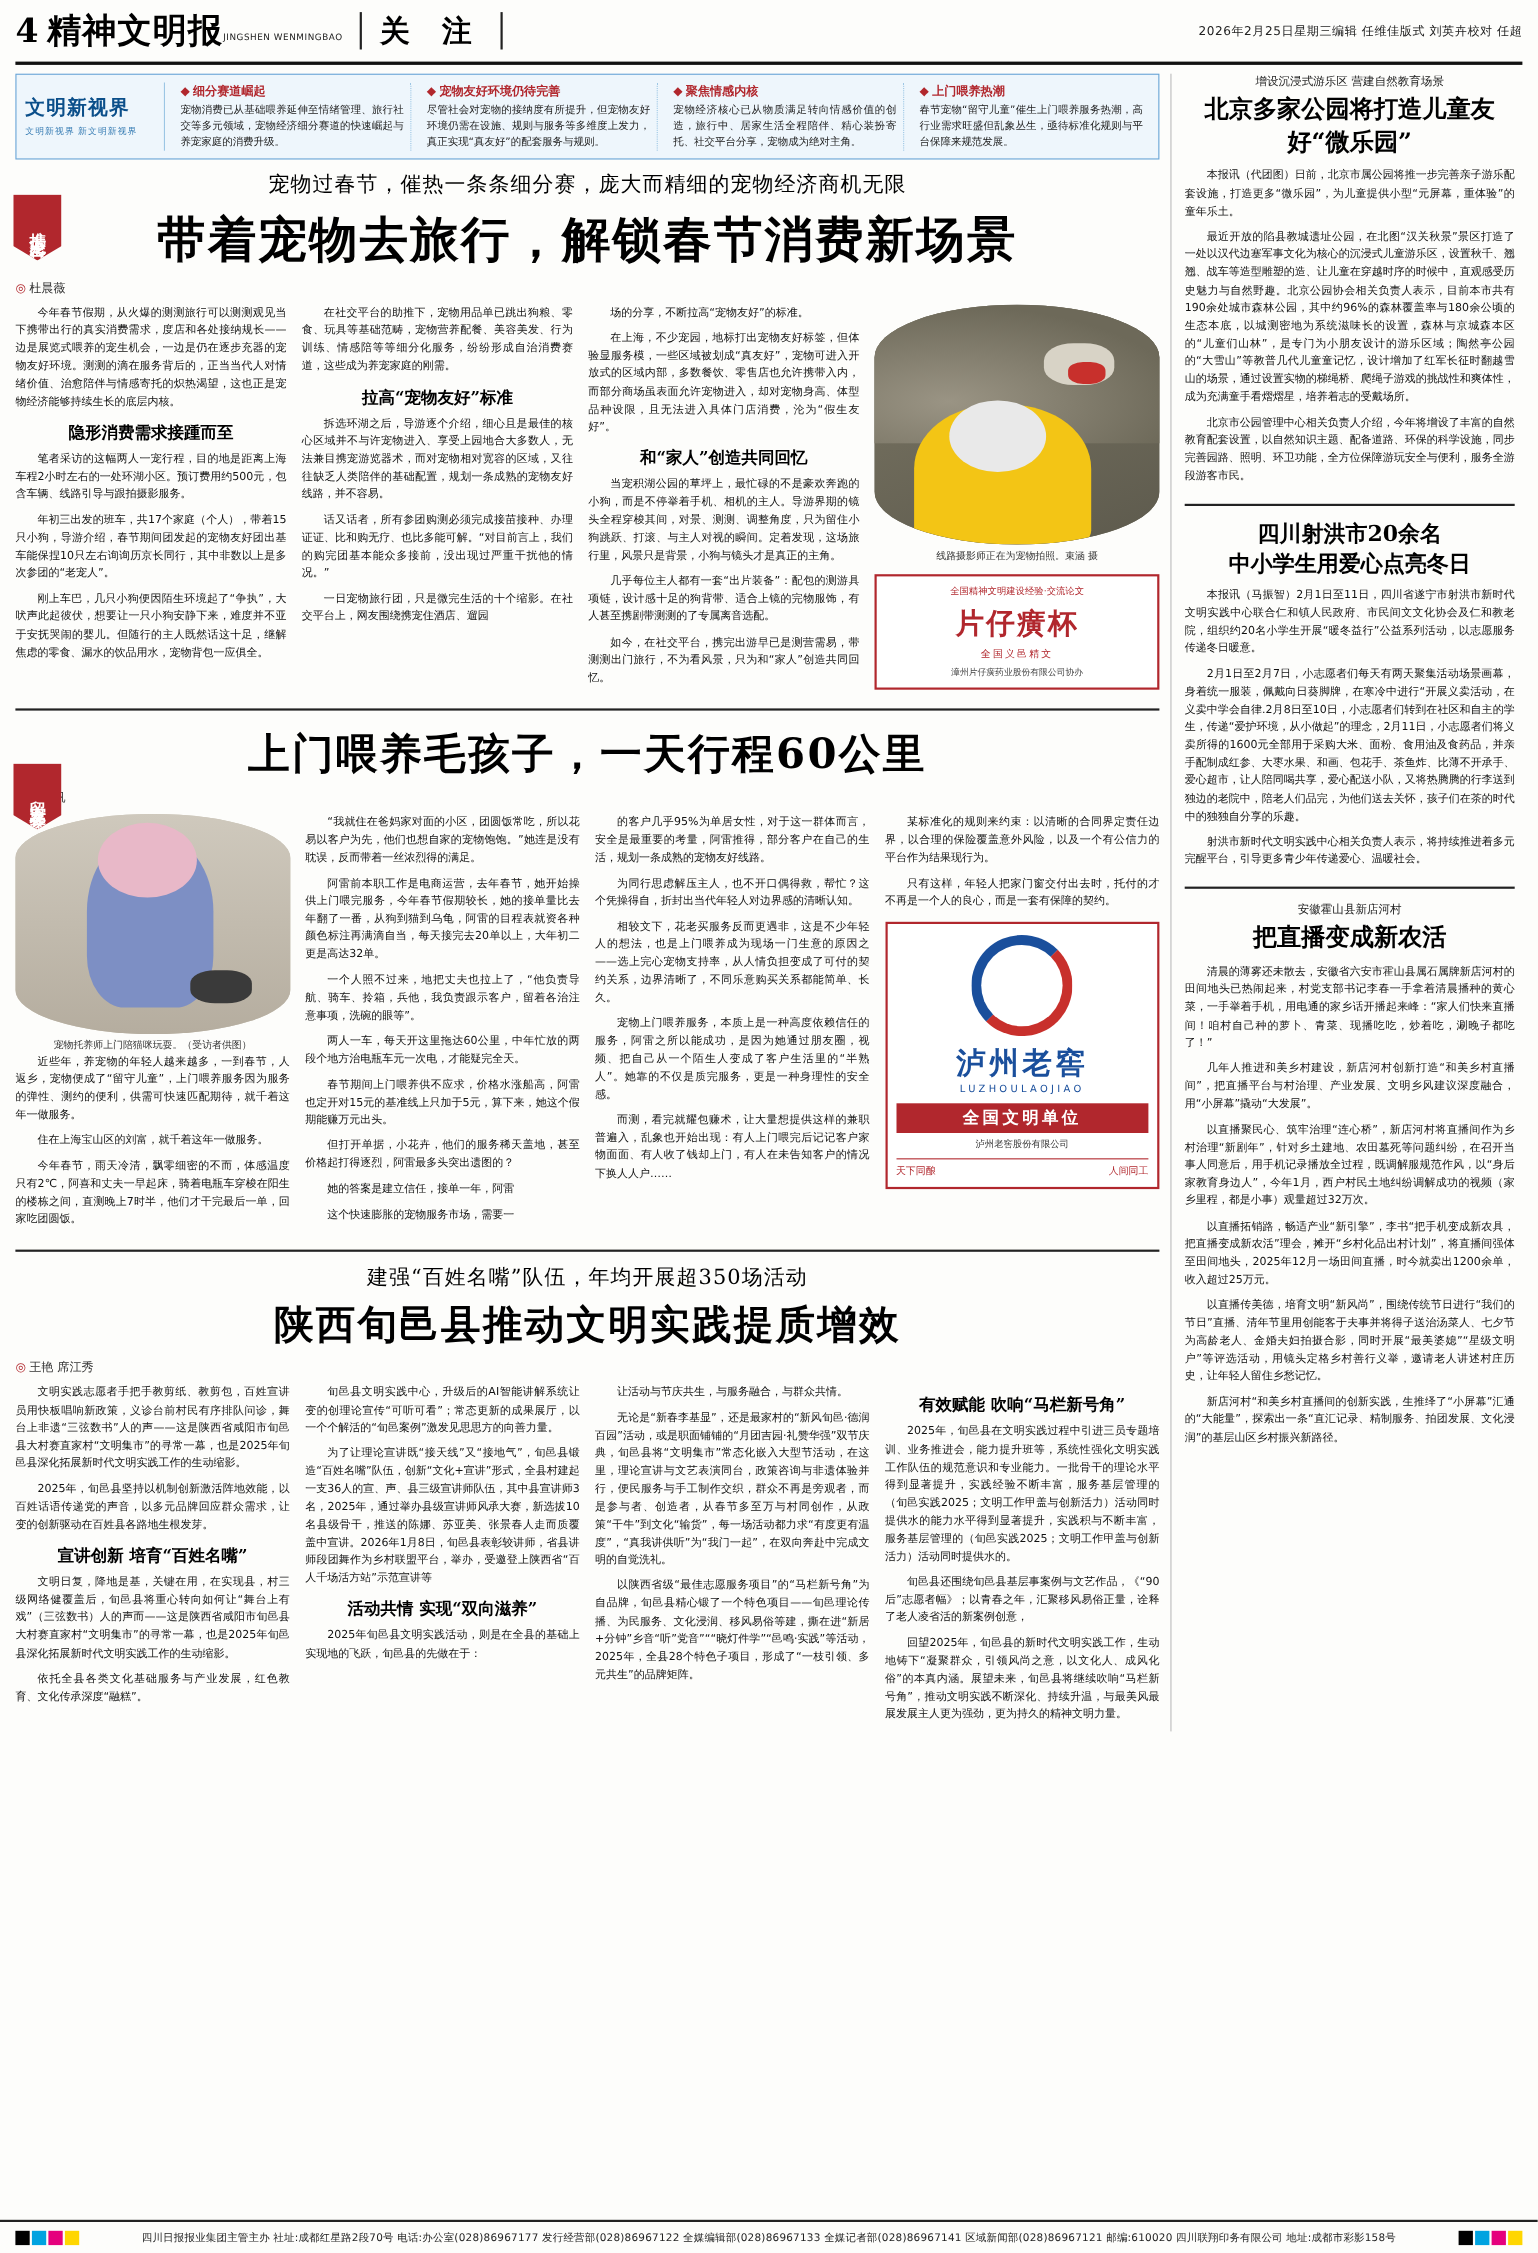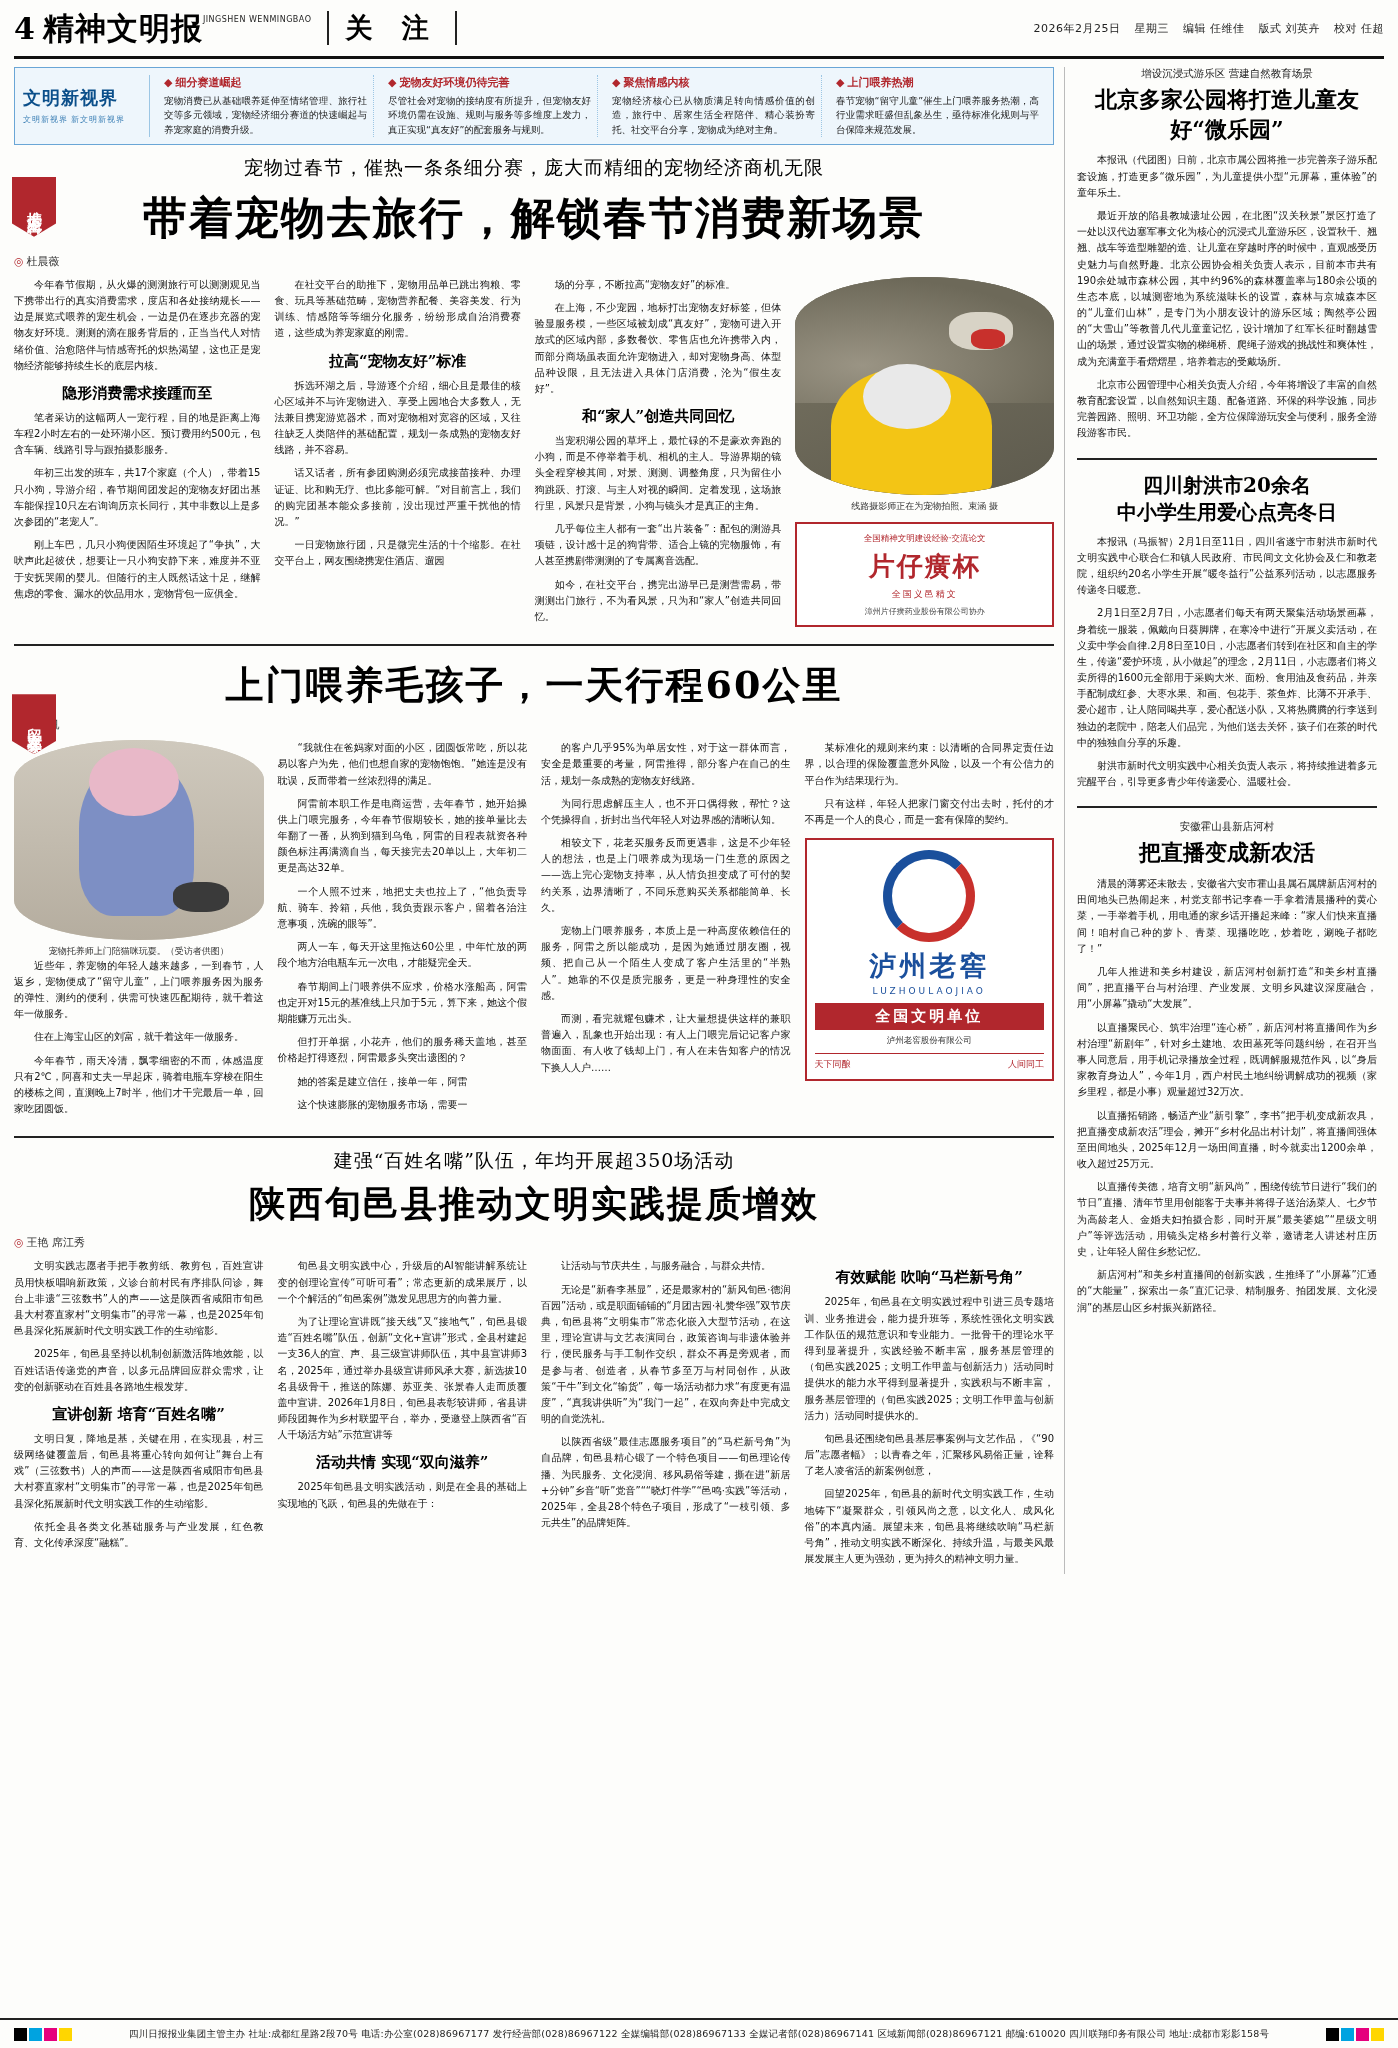--- a/index.html
+++ b/index.html
@@ -11,24 +11,24 @@
     overflow:hidden;
     position:relative;
   }
   .page{position:relative;width:1398px;height:2048px;box-sizing:border-box;padding:0 14px;}
 
   
   .masthead{display:flex;align-items:center;height:56px;border-bottom:3px solid #111;position:relative;}
   .page-num{font-family:"DejaVu Serif","Liberation Serif",serif;font-size:30px;font-weight:bold;margin-right:8px;}
   .logo-block{display:flex;flex-direction:row;justify-content:center;}
   .logo-cn{font-family:"DejaVu Serif","Liberation Serif",serif;font-size:31px;font-weight:bold;letter-spacing:1px;line-height:1;}
-  .logo-py{font-size:8px;letter-spacing:.5px;color:#222;margin-top:2px;}
+  .logo-py{font-size:8px;letter-spacing:.5px;color:#222;margin-top:16px;}
   .vbar{width:2px;height:34px;background:#222;margin:0 16px;}
   .section-name{font-family:"DejaVu Serif","Liberation Serif",serif;font-size:27px;font-weight:bold;letter-spacing:10px;}
-  .masthead-right{margin-left:auto;font-size:11px;color:#222;letter-spacing:.5px;display:flex;gap:14px;align-items:center;}
+  .masthead-right{margin-left:auto;font-size:11px;color:#222;letter-spacing:.5px;display:flex;align-items:center;}
 
   
   .body-wrap{display:flex;gap:10px;margin-top:8px;}
   .left-zone{width:1040px;}
   .right-zone{width:300px;border-left:1px solid #bbb;padding-left:12px;}
 
   
   .tipstrip{display:flex;border:1px solid #6aa6d6;background:#eef6fc;padding:7px 8px;gap:8px;}
   .tip-brand{width:120px;border-right:1px solid #9cc6e4;padding-right:6px;display:flex;flex-direction:column;justify-content:center;}
   .tip-brand .t1{font-family:"DejaVu Serif","Liberation Serif",serif;font-size:18px;font-weight:bold;color:#0b4f8a;letter-spacing:1px;}

